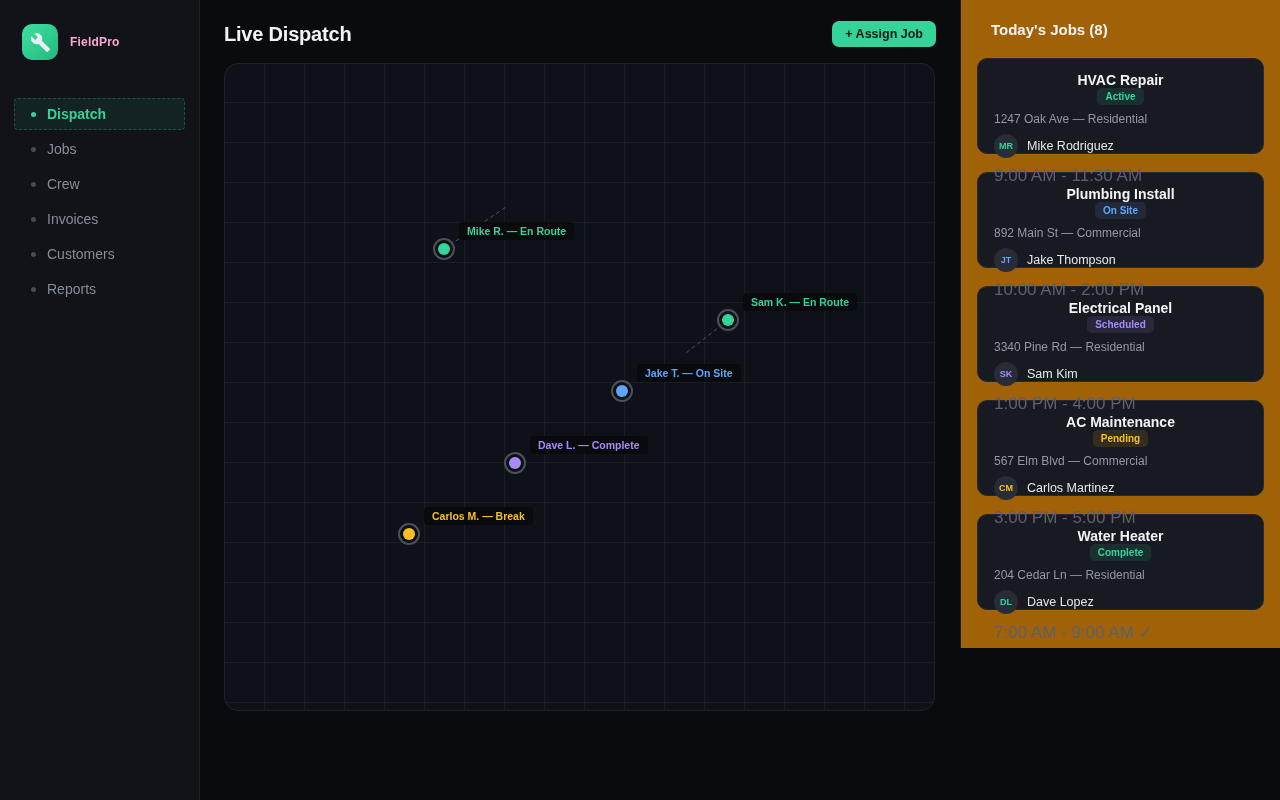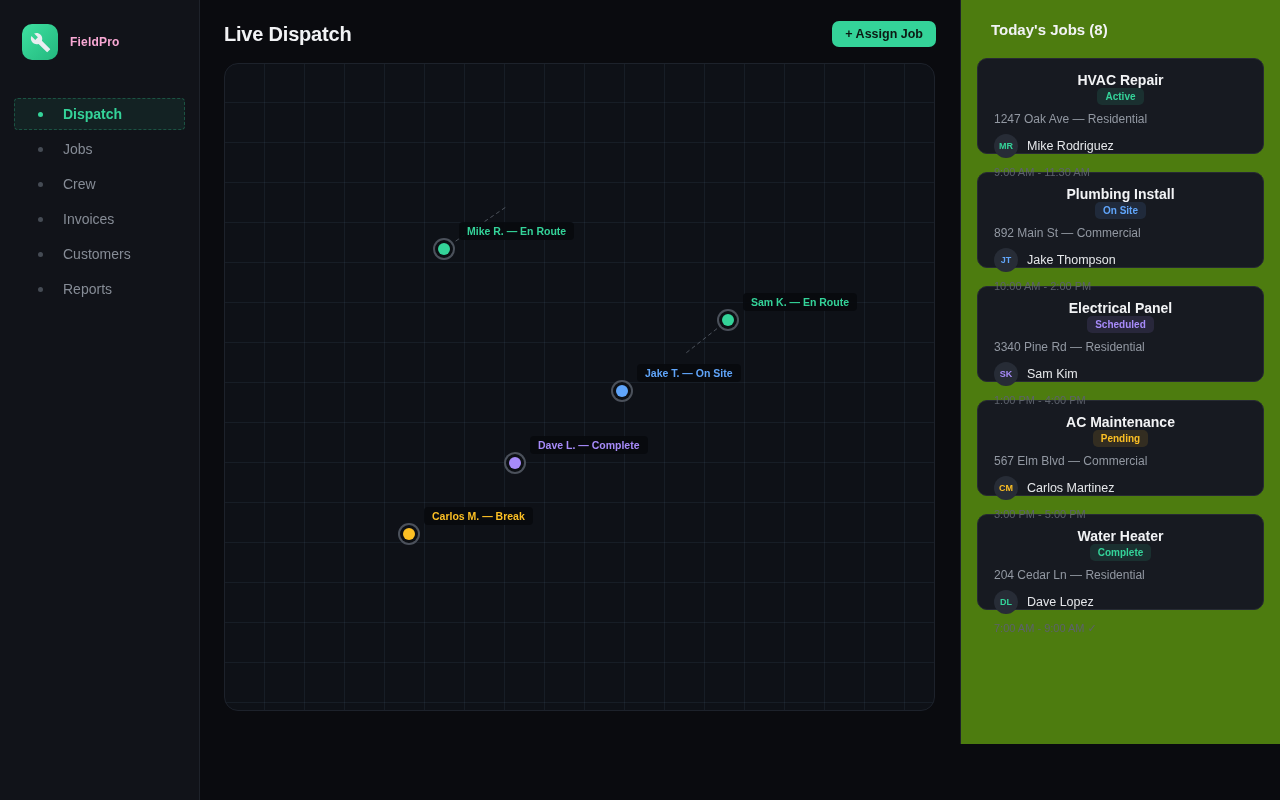--- a/index.html
+++ b/index.html
@@ -20,22 +20,22 @@
   }
   .logo-row { display: flex; align-items: center; gap: 12px; padding: 0 22px; margin-bottom: 38px; }
   .logo-box {
     width: 36px; height: 36px; border-radius: 10px;
     background: linear-gradient(135deg, #3ee0a0, #23b87e);
     display: flex; align-items: center; justify-content: center;
   }
   .logo-name { font-size: 12px; font-weight: bold; color: #f9a8d4; letter-spacing: .2px; text-align: center; }
   .nav { padding: 0 14px; }
   .nav-item {
-    display: flex; align-items: center; gap: 20px;
-    height: 32px; margin-bottom: 3px; padding: 0 23px;
+    display: flex; align-items: center; gap: 11px;
+    height: 32px; margin-bottom: 3px; padding: 0 16px;
     border-radius: 4px; border: 1px solid transparent;
     font-size: 14px; color: #868c96; cursor: pointer;
   }
   .nav-item .bullet { width: 5px; height: 5px; border-radius: 50%; background: #454b54; flex: 0 0 5px; }
   .nav-item.active {
     background: rgba(52, 211, 153, 0.08);
     border: 1px dashed rgba(52, 211, 153, 0.28);
     color: #34d399; font-weight: bold;
   }
   .nav-item.active .bullet { background: #34d399; }
@@ -72,22 +72,22 @@
   }
   .marker-label {
     position: absolute; white-space: nowrap;
     background: rgba(8, 10, 14, 0.92);
     border-radius: 4px; padding: 3px 8px;
     font-size: 10.5px; font-weight: bold;
   }
 
   
   .jobs-panel {
-    width: 320px; flex: 0 0 320px; height: 744px;
-    background: #4d7c0f;
+    width: 320px; flex: 0 0 320px; height: 648px;
+    background: #a16207;
     border-left: 1px solid #1e222a;
     padding: 16px;
     overflow: hidden;
   }
   .jobs-title { font-size: 15px; font-weight: bold; color: #f2f3f5; margin: 5px 0 20px 14px; }
   .job-card {
     background: #171a21;
     border: 1px solid #262a33;
     border-radius: 10px;
     padding: 13px 16px 12px 16px;
@@ -100,21 +100,21 @@
   .job-badge { font-size: 10px; font-weight: bold; border-radius: 5px; padding: 3px 8px; }
   .job-address { font-size: 12px; color: #9298a2; margin-top: 7px; }
   .job-tech { display: flex; align-items: center; gap: 9px; margin-top: 8px; }
   .avatar {
     width: 24px; height: 24px; border-radius: 50%;
     background: #272c36;
     display: flex; align-items: center; justify-content: center;
     font-size: 9px; font-weight: bold;
   }
   .tech-name { font-size: 12.5px; color: #e5e7ea; }
-  .job-time { font-size: 11px; color: #5c616b; margin-top: 8px; }
+  .job-time { font-size: 17px; color: #5c616b; margin-top: 8px; }
 </style>
 </head>
 <body>
 
 <aside class="sidebar">
   <div class="logo-row">
     <div class="logo-box">
       <svg viewBox="0 0 24 24" width="21" height="21" aria-hidden="true">
         <path fill="#e9edf1" d="M22.7 19l-9.1-9.1c.9-2.3.4-5-1.5-6.9-2-2-5-2.4-7.4-1.3L9 6 6 9 1.6 4.7C.4 7.1.9 10.1 2.9 12.1c1.9 1.9 4.6 2.4 6.9 1.5l9.1 9.1c.4.4 1 .4 1.4 0l2.3-2.3c.5-.4.5-1.1.1-1.4z"></path>
       </svg>

